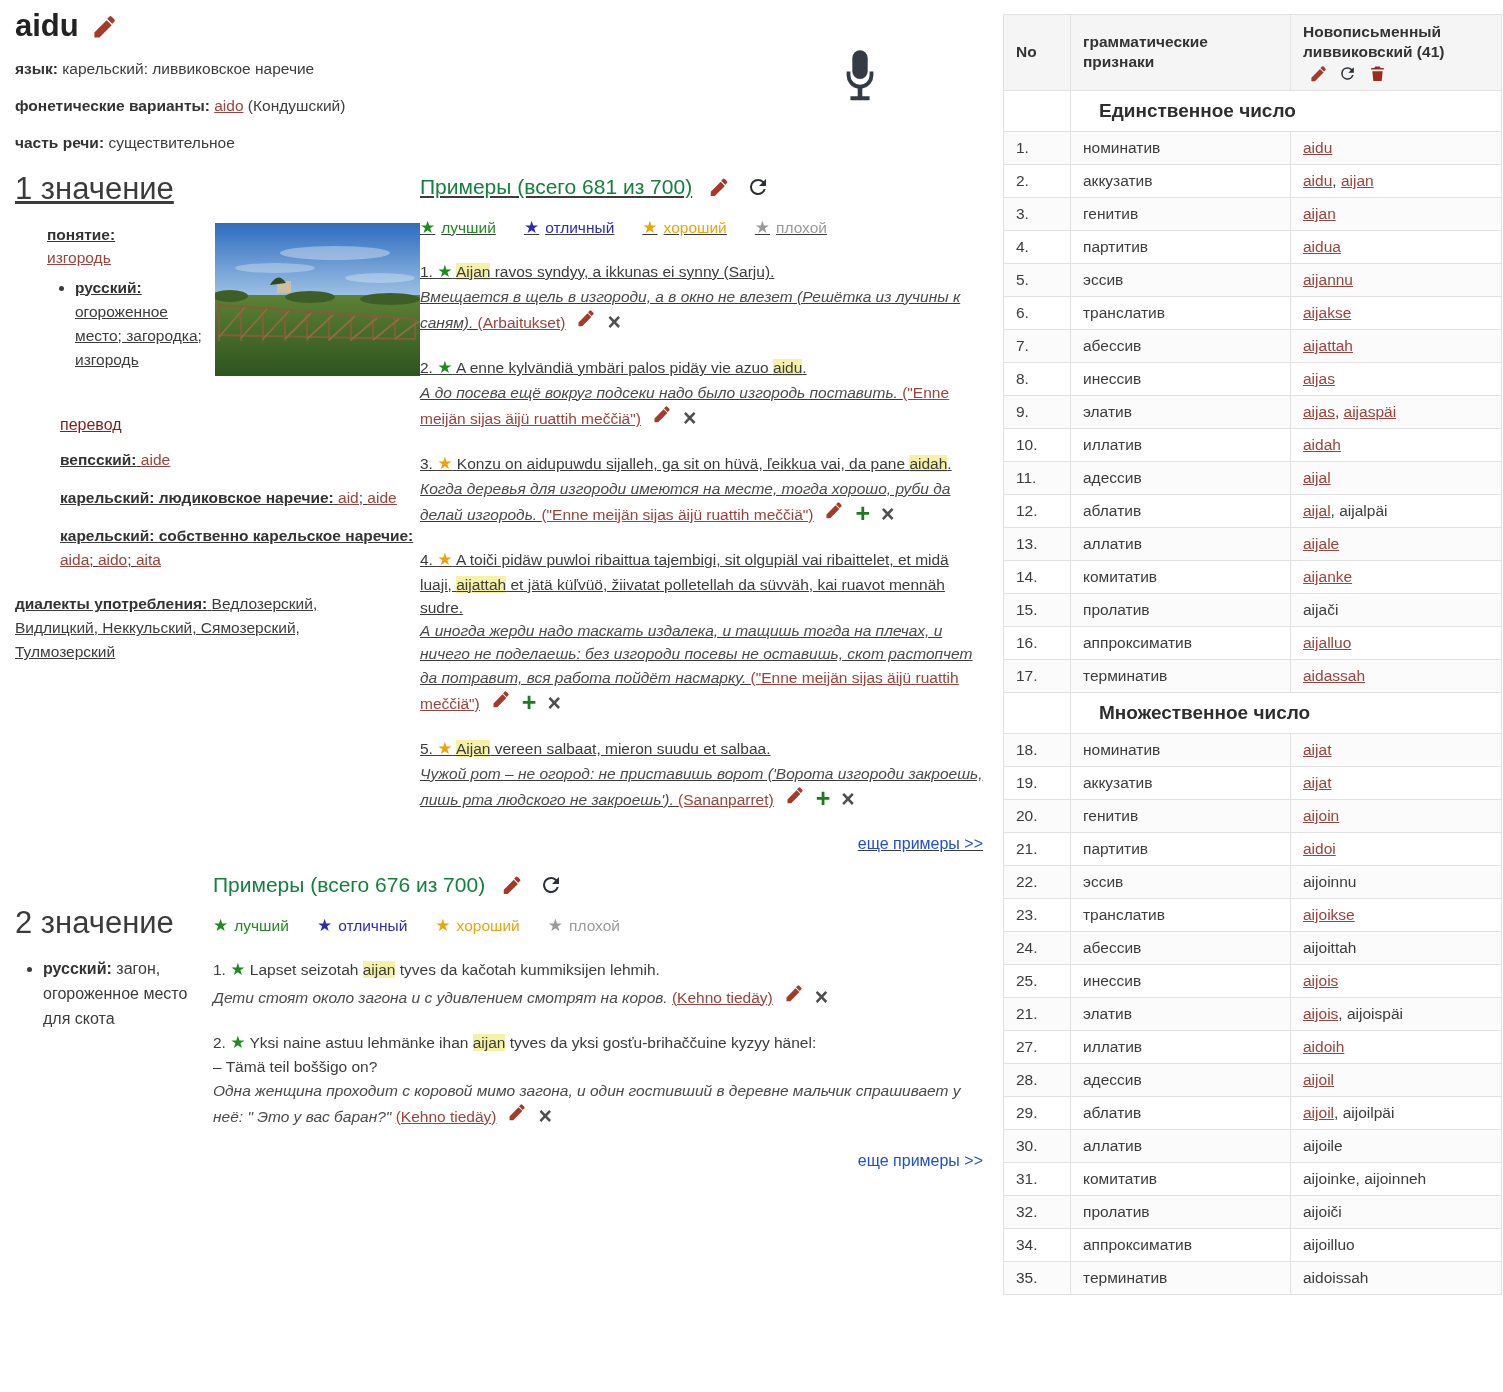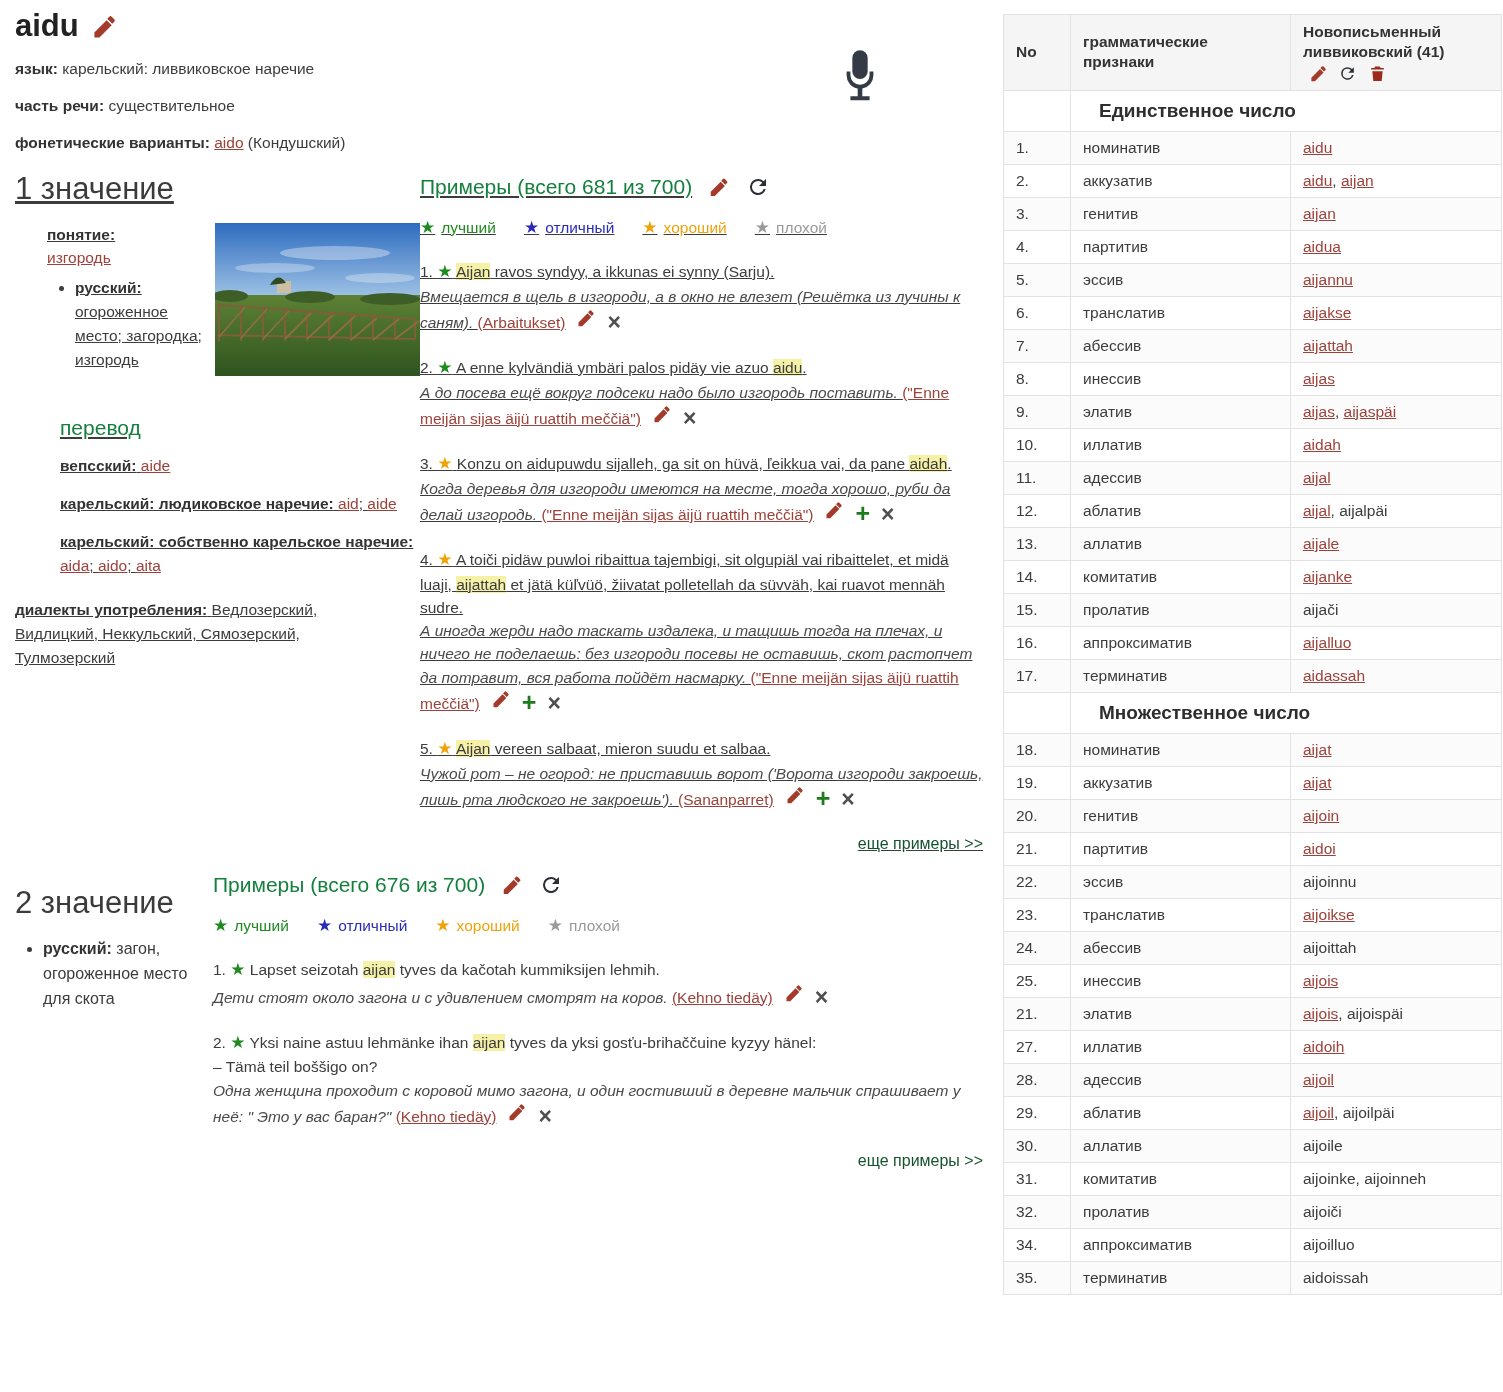--- a/index.html
+++ b/index.html
@@ -23,42 +23,42 @@
   .row1{display:flex;margin-top:10px;text-decoration:underline;}
   .col-m1{width:405px;flex:none;}
   .col-ex1{flex:1;}
   h2.meaning-title{font-size:31px;font-weight:400;color:#3b3b3b;margin:0 0 16px 0;}
   .concept-flex{display:flex;justify-content:flex-end;}
   .concept-left{width:168px;font-size:15.5px;line-height:1.5;}
   .concept-left .lbl{margin:0;}
   ul.rus-list{margin:6px 0 0 0;padding-left:28px;}
   ul.rus-list li{margin:0;line-height:1.55;}
   .photo-box{width:205px;height:153px;flex:none;}
-  .perevod-h{font-size:21px;color:#15803d;font-weight:400;margin:40px 0 6px 45px;}
+  .perevod-h{font-size:16px;color:#7f1d1d;font-weight:400;margin:40px 0 6px 45px;}
   .trans-block{margin-left:45px;font-size:15.5px;line-height:1.55;}
   .trans-block p{margin:14px 0;}
   .dialects{margin-top:20px;font-size:15.5px;line-height:1.55;width:345px;}
 
   .ex-header{display:flex;align-items:center;gap:16px;margin-top:4px;}
   .ex-title{font-size:21px;color:#15803d;font-weight:400;}
   .legend{display:flex;gap:28px;margin:18px 0 2px 0;font-size:15.5px;}
   .legend-item{display:flex;align-items:center;gap:6px;}
   .legend-item .star{font-size:17px;}
   .example{margin-top:21px;font-size:15.5px;line-height:1.5;}
   .ex-kar{white-space:pre-line;}
   .ex-star{font-size:17px;}
   .ex-rus{font-style:italic;color:#4a4a4a;}
   .src-link{font-style:normal;}
   .ex-icons{display:inline;white-space:nowrap;}
   .more-link-row{text-align:right;margin-top:24px;font-size:16px;}
-  .more-link-row a{text-decoration:none;color:#14532d;}
+  .more-link-row a{text-decoration:none;color:#1d4ed8;}
 
   .row2{display:flex;margin-top:16px;}
   .col-m2{width:198px;flex:none;}
-  .col-m2 h2{margin-top:16px;}
+  .col-m2 h2{margin-top:36px;}
   .col-ex2{flex:1;}
 
   
   [data-icon]{display:inline-block;vertical-align:middle;line-height:0;}
   .svg-pencil{fill:#a33a2a;width:20px;height:20px;}
   .word-row .svg-pencil{width:27px;height:27px;}
   .ex-header .svg-pencil{width:22px;height:22px;}
   .svg-refresh{fill:#2b2f36;width:24px;height:24px;}
   .th-icons .svg-pencil{width:19px;height:19px;}
   .th-icons .svg-refresh{width:19px;height:19px;}
@@ -94,22 +94,22 @@
 
   <div class="mic">
     <svg class="svg-mic" viewBox="0 0 24 34">
       <rect x="8" y="1" width="8" height="15" rx="4"></rect>
       <path d="M5 12v2a7 7 0 0 0 5.8 6.9V25H7v2h10v-2h-3.8v-4.1A7 7 0 0 0 19 14v-2h-2v2a5 5 0 0 1-10 0v-2H5z"></path>
     </svg>
   </div>
 
   <div class="meta">
     <p><b>язык:</b> <span>карельский: ливвиковское наречие</span></p>
+    <p><b>фонетические варианты:</b> <a>aido</a> <span>(Кондушский)</span></p>
     <p><b>часть речи:</b> <span>существительное</span></p>
-    <p><b>фонетические варианты:</b> <a>aido</a> <span>(Кондушский)</span></p>
   </div>
 
   <div class="row1">
     <div class="col-m1">
       <h2 class="meaning-title">1 значение</h2>
       <div class="concept-flex">
         <div class="concept-left">
           <p class="lbl"><b>понятие:</b></p>
           <a>изгородь</a>
           <ul class="rus-list">

